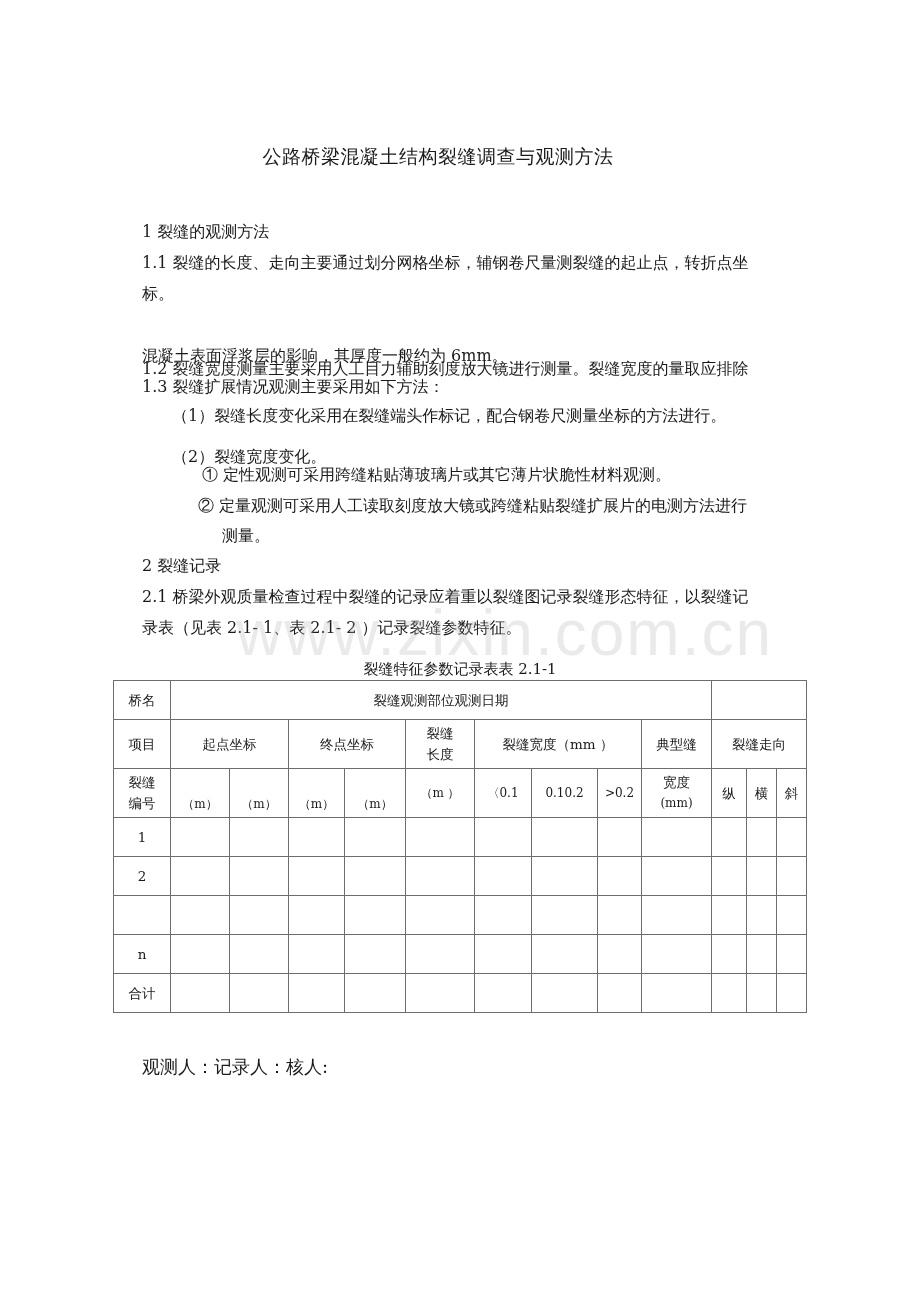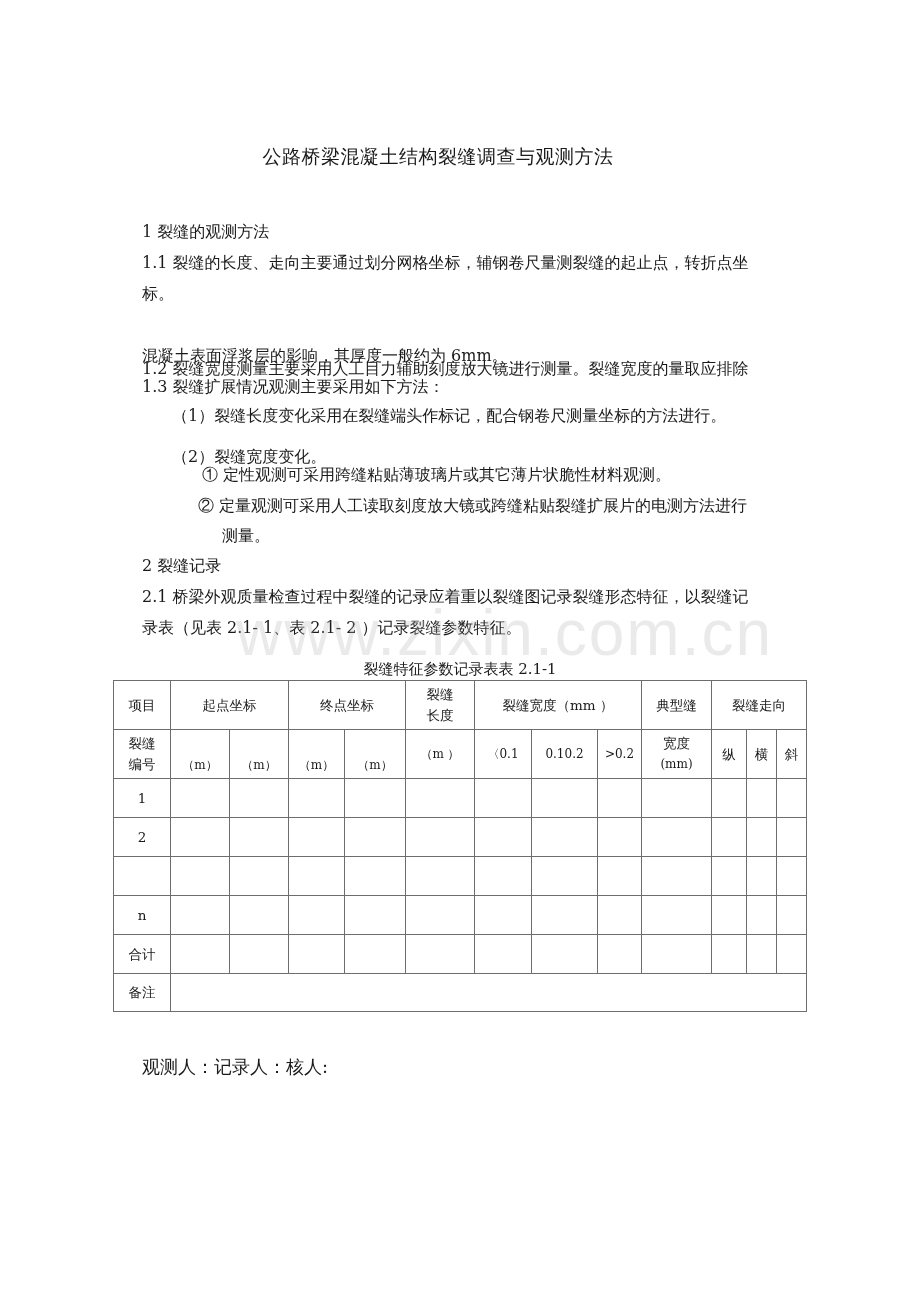--- a/index.html
+++ b/index.html
@@ -53,20 +53,25 @@
       <col style="width:69px">
       <col style="width:57px">
       <col style="width:66px">
     <col style="width:44px">
       <col style="width:70px">
       <col style="width:35px">
       <col style="width:30px">
     <col style="width:30px">
   </colgroup>
   <tbody>
+      <tr style="height:39px">
+    <td>桥名</td>
+    <td colspan="9">裂缝观测部位观测日期</td>
+    <td colspan="3"></td>
+  </tr>
   <tr style="height:49px">
     <td>项目</td>
     <td colspan="2">起点坐标</td>
     <td colspan="2">终点坐标</td>
     <td>
           <div>裂缝</div>
           <div>长度</div>
         </td>
     <td colspan="3">裂缝宽度（mm ）</td>
     <td>典型缝</td>
@@ -161,20 +166,16 @@
         <td></td>
         <td></td>
         <td></td>
         <td></td>
         <td></td>
         <td></td>
         <td></td>
         <td></td>
         <td></td>
   </tr>
-  <tr style="height:38px">
-    <td>备注</td>
-    <td colspan="12"></td>
-  </tr>
 </tbody>
   </table>
 
 <div class="footer">观测人：记录人：核人:</div>
 
 </body></html>

